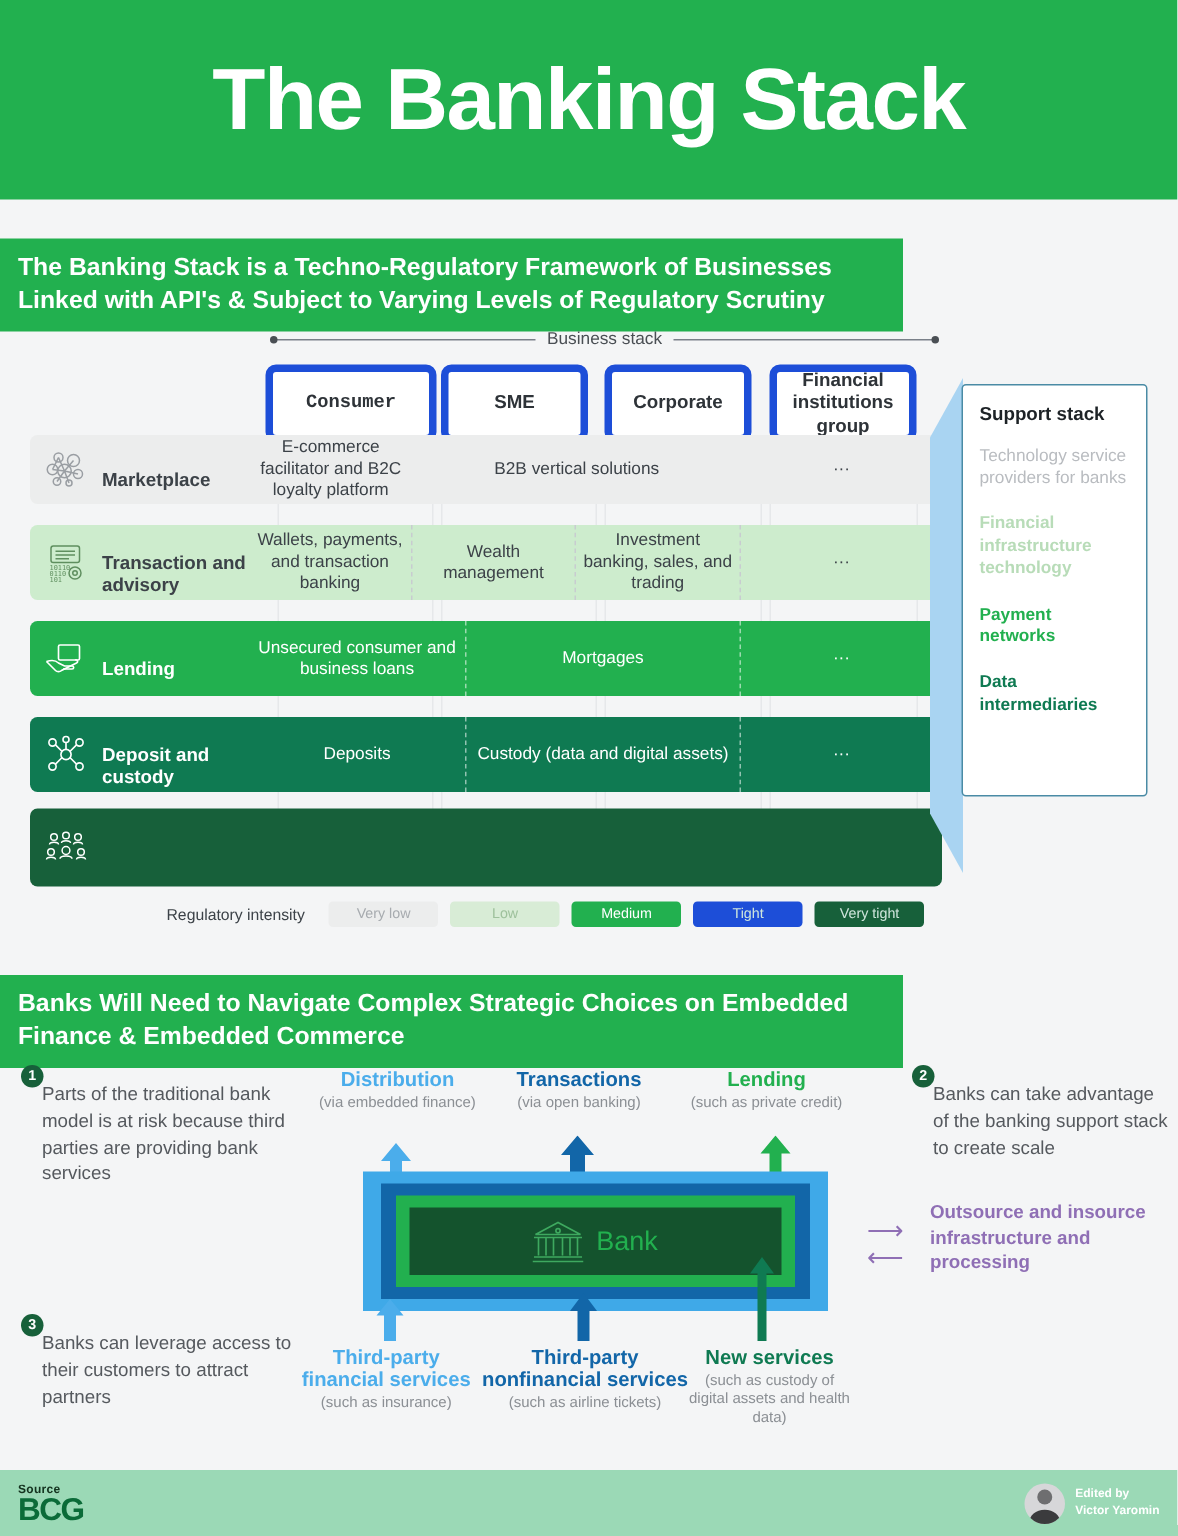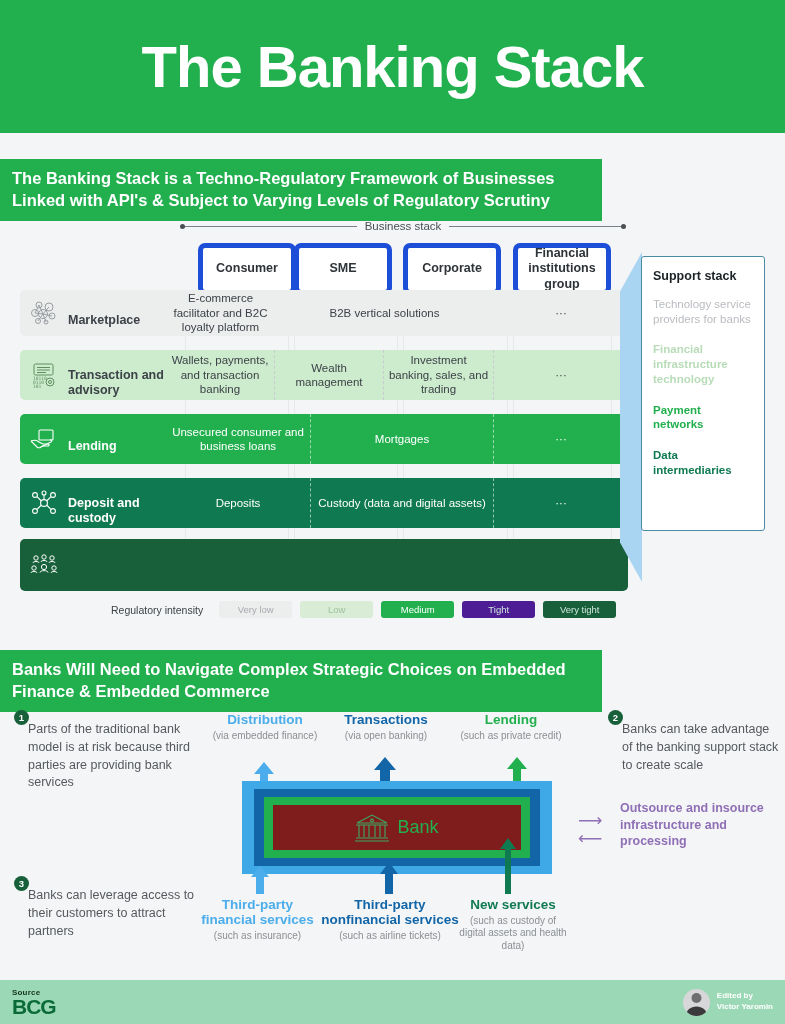--- a/index.html
+++ b/index.html
@@ -46,21 +46,21 @@
   .bstack-label .line.r::before { right: 0; }
 
   
   .seg-head {
     position: absolute; top: 243px; height: 52px;
     background: #fff; border: 5px solid #1d4ed8; border-radius: 7px;
     display: flex; align-items: center; justify-content: center; text-align: center;
     font-size: 12.5px; font-weight: bold; color: #2e3338; line-height: 1.22;
     padding: 0 4px;
   }
-  .sh0 { left: 198px; width: 98px; }
+  .sh0 { left: 177px; width: 114px; font-family: Liberation Mono, monospace; }
   .sh1 { left: 294px; width: 98px; }
   .sh2 { left: 403px; width: 98px; }
   .sh3 { left: 513px; width: 98px; }
 
   
   .colguide {
     position: absolute; top: 290px; height: 300px; width: 1px;
     background: #e6e8ea;
   }
 
@@ -126,21 +126,21 @@
     display: flex; align-items: center; gap: 8px;
   }
   .reg .reglab { font-size: 10.5px; color: #3c4248; margin-right: 8px; padding-left: 13px; }
   .reg .chip {
     width: 73px; height: 17px; border-radius: 3px;
     font-size: 9.5px; display: flex; align-items: center; justify-content: center;
   }
   .c0 { background: #eceded; color: #a7abaf; }
   .c1 { background: #d8ecd6; color: #9ec19c; }
   .c2 { background: #22b04f; color: #fff; }
-  .c3 { background: #4c1d95; color: #cfe6dc; }
+  .c3 { background: #1d4ed8; color: #cfe6dc; }
   .c4 { background: #17603a; color: #cfe6dc; }
 
   
   .callout { position: absolute; font-size: 12.5px; color: #55595e; line-height: 1.42; }
   .num {
     width: 15px; height: 15px; border-radius: 50%;
     background: #17603a; color: #fff; font-size: 9.5px; font-weight: bold;
     display: flex; align-items: center; justify-content: center;
     position: absolute; left: 0; top: 0;
   }
@@ -183,21 +183,21 @@
   .bank-mid {
     position: absolute; left: 12px; top: 8px; right: 12px; bottom: 8px;
     background: #1266a8;
   }
   .bank-inner {
     position: absolute; left: 10px; top: 8px; right: 10px; bottom: 8px;
     background: #22b04f;
   }
   .bank-core {
     position: absolute; left: 9px; top: 8px; right: 9px; bottom: 8px;
-    background: #7f1d1d; display: flex; align-items: center; justify-content: center; gap: 8px;
+    background: #14532d; display: flex; align-items: center; justify-content: center; gap: 8px;
   }
   .bank-core .bname { font-size: 18px; color: #22b04f; }
 
   
   .arr { position: absolute; }
 
   
   .footer {
     position: absolute; left: 0; bottom: 0; width: 785px; height: 44px;
     background: #9bd9b6; display: flex; align-items: center;

